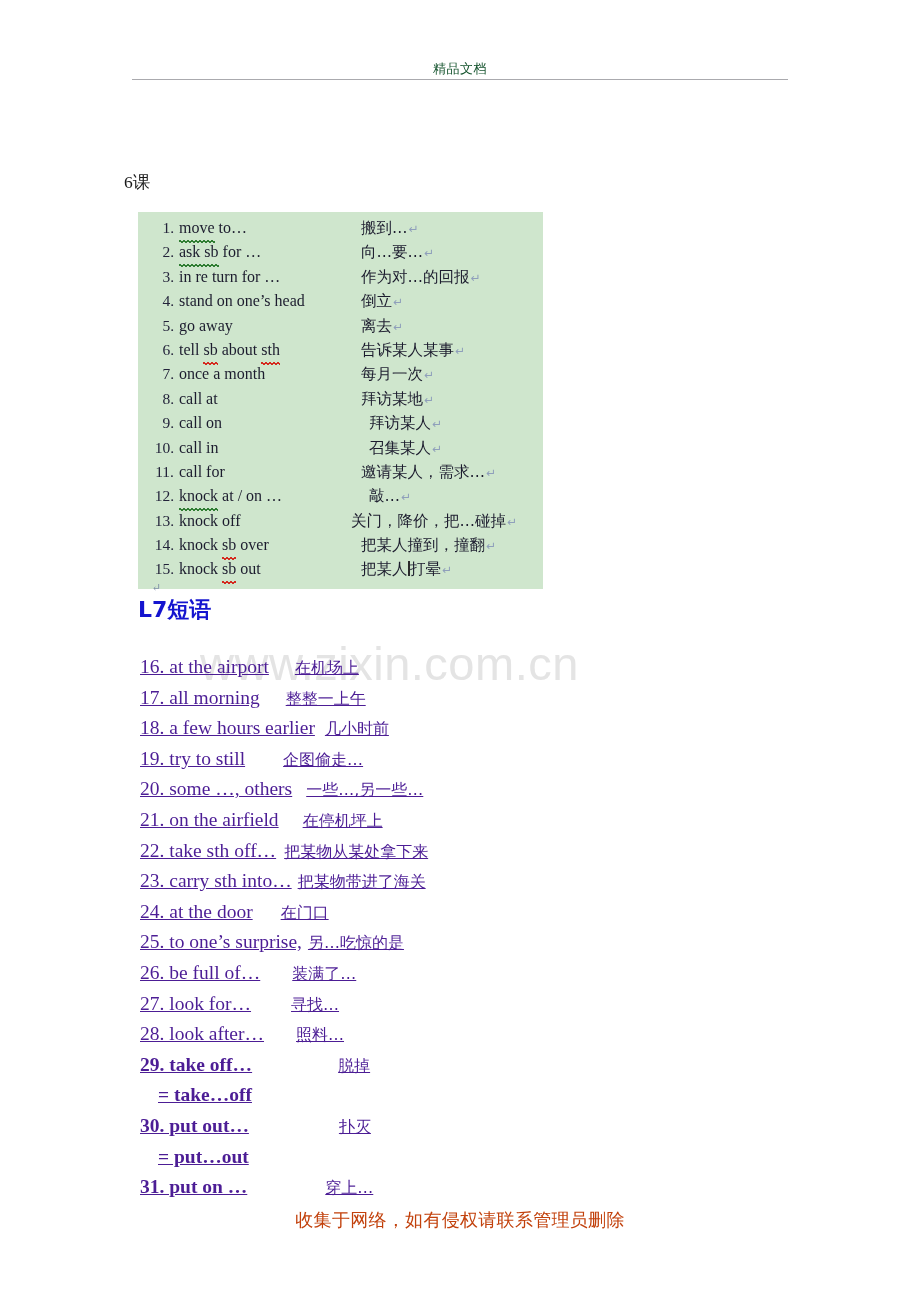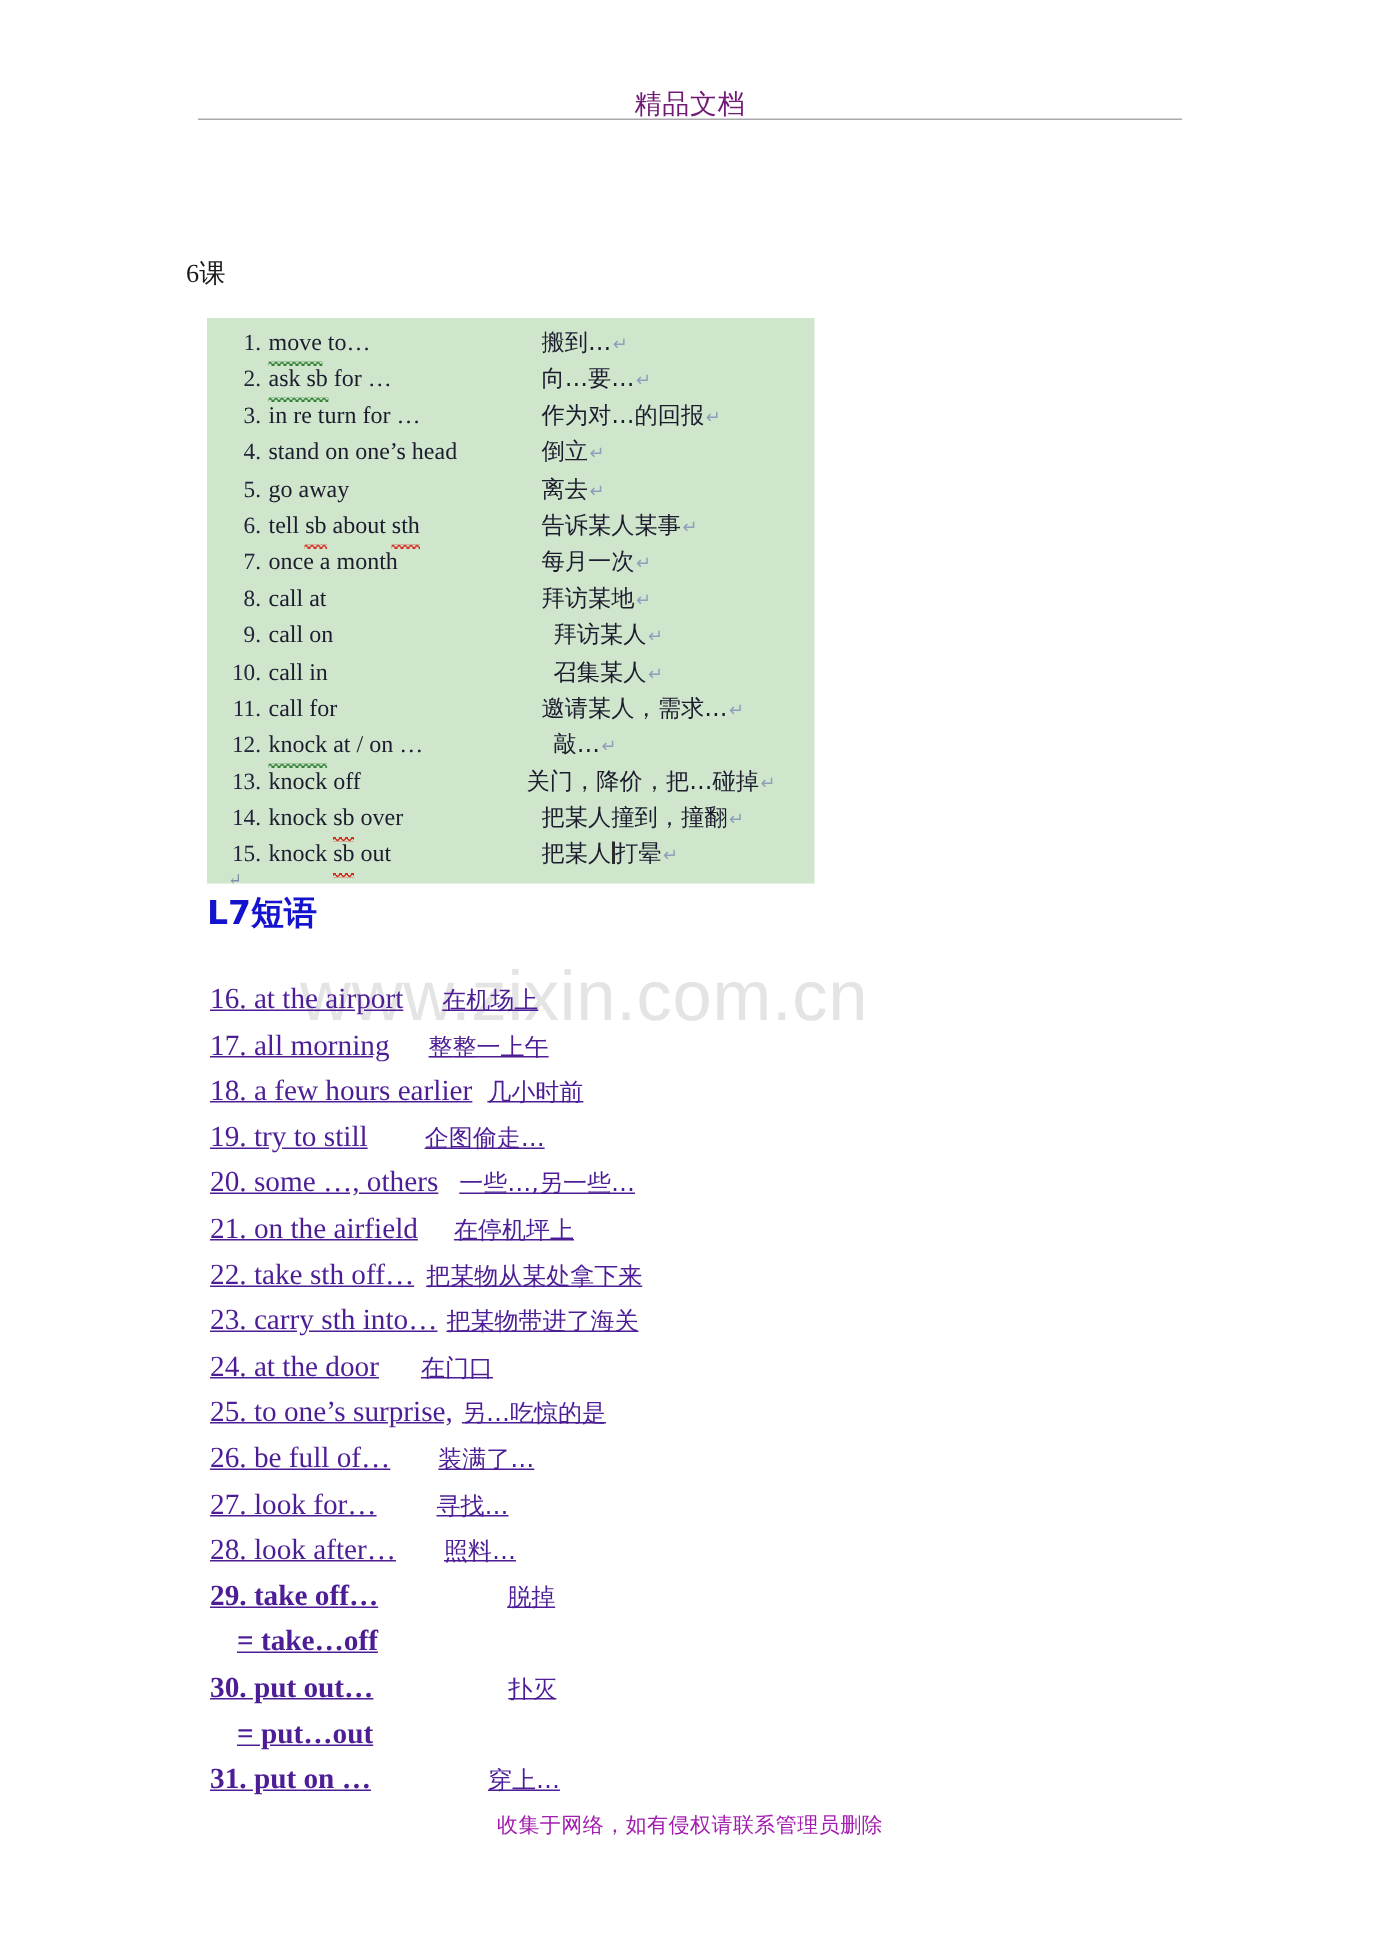--- a/index.html
+++ b/index.html
@@ -18,23 +18,23 @@
 
   
   .page-header {
     position: absolute;
     left: 132px;
     top: 62px;
     width: 656px;
     text-align: center;
   }
   .page-header .hdr-text {
-    font-family: Liberation Serif, serif;
-    font-size: 18px;
-    color: #701a75;
+    font-family: Liberation Mono, monospace;
+    font-size: 13px;
+    color: #14532d;
     letter-spacing: 0.5px;
     line-height: 15px;
   }
   .page-header .hdr-rule {
     margin-top: 2px;
     border-top: 1.4px solid #aaaaae;
     width: 100%;
   }
 
   
@@ -200,22 +200,22 @@
   .above-wm { position: relative; z-index: 2; }
 
   
   .page-footer {
     position: absolute;
     left: 132px;
     top: 1208px;
     width: 656px;
     text-align: center;
     font-family: Liberation Mono, monospace;
-    font-size: 14px;
-    color: #a21caf;
+    font-size: 18px;
+    color: #c2410c;
     letter-spacing: 0.3px;
   }
 </style>
 </head>
 <body>
 
 <div class="page-header">
   <div class="hdr-text">精品文档</div>
   <div class="hdr-rule"></div>
 </div>

